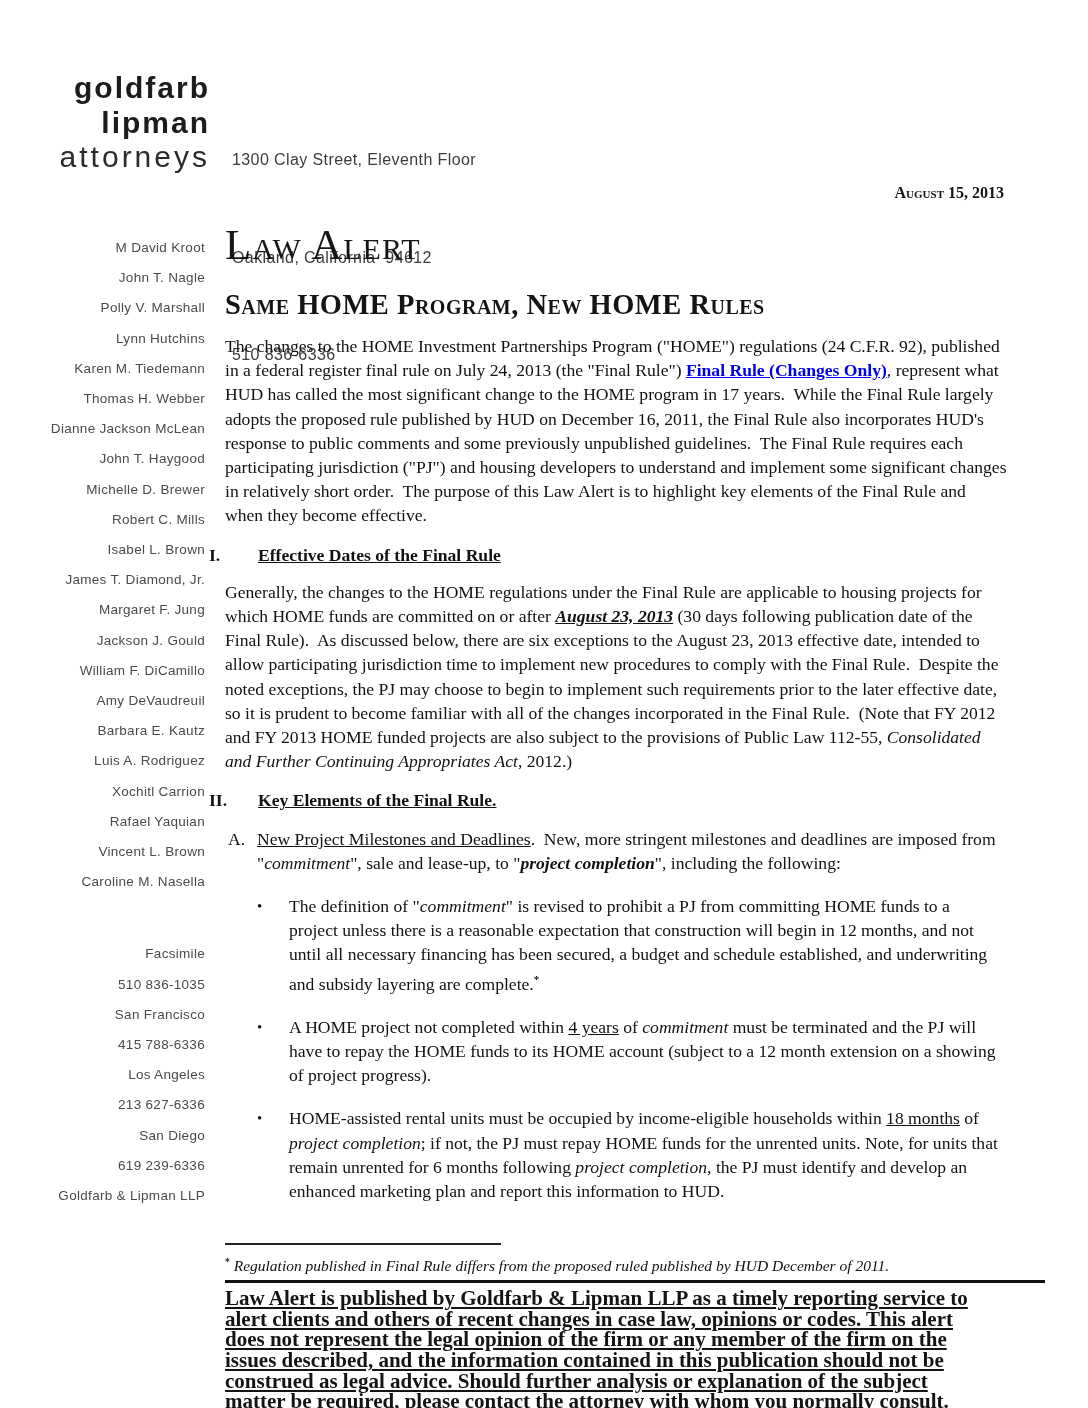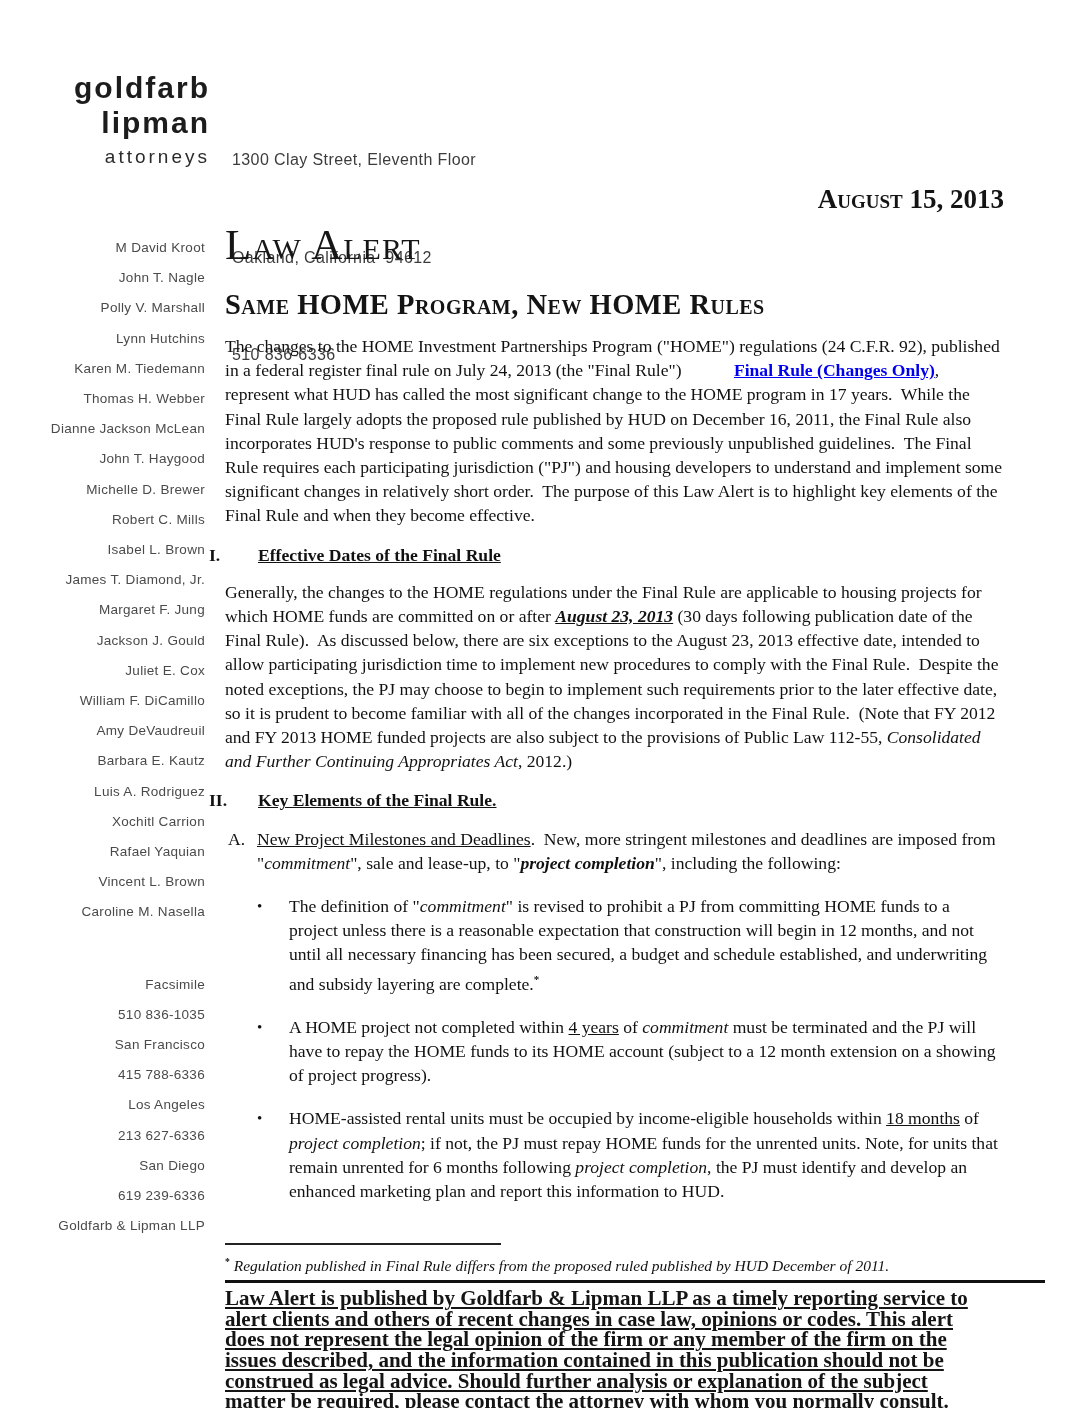--- a/index.html
+++ b/index.html
@@ -24,21 +24,21 @@
     font-family: "Liberation Sans", sans-serif;
     color: #1c1c1c;
   }
   .logo-line1, .logo-line2 {
     font-size: 30px;
     font-weight: 700;
     letter-spacing: 2px;
     line-height: 35px;
   }
   .logo-line3 {
-    font-size: 19px;
+    font-size: 30px;
     font-weight: 400;
     letter-spacing: 3px;
     line-height: 34px;
     color: #2b2b2b;
   }
   .address {
     position: absolute;
     top: 79px;
     left: 232px;
     font-family: "Liberation Sans", sans-serif;
@@ -49,21 +49,21 @@
     white-space: pre-wrap;
   }
 
   
   .date {
     position: absolute;
     top: 184px;
     right: 84px;
     font-variant: small-caps;
     font-weight: 700;
-    font-size: 27px;
+    font-size: 16px;
     color: #141414;
   }
 
   
   .sidebar {
     position: absolute;
     top: 233px;
     left: 0;
     width: 205px;
     text-align: right;
@@ -135,21 +135,20 @@
   .i  { font-style: italic; }
   .u  { text-decoration: underline; }
   .bi { font-weight: 700; font-style: italic; }
   .biu{ font-weight: 700; font-style: italic; text-decoration: underline; }
   .sup{ vertical-align: super; font-size: 0.62em; font-weight: 700; }
   .link {
     color: #0000ee;
     font-weight: 700;
     text-decoration: underline;
     cursor: pointer;
-    margin-left: 48px;
   }
 
   
   .footer-block {
     position: absolute;
     left: 225px;
     top: 1243px;
     width: 820px;
   }
   .footnote-sep {
@@ -204,21 +203,20 @@
     <div class="name">Karen M. Tiedemann</div>
     <div class="name">Thomas H. Webber</div>
     <div class="name">Dianne Jackson McLean</div>
     <div class="name">John T. Haygood</div>
     <div class="name">Michelle D. Brewer</div>
     <div class="name">Robert C. Mills</div>
     <div class="name">Isabel L. Brown</div>
     <div class="name">James T. Diamond, Jr.</div>
     <div class="name">Margaret F. Jung</div>
     <div class="name">Jackson J. Gould</div>
-    <div class="name">Juliet E. Cox</div>
     <div class="name">William F. DiCamillo</div>
     <div class="name">Amy DeVaudreuil</div>
     <div class="name">Barbara E. Kautz</div>
     <div class="name">Luis A. Rodriguez</div>
     <div class="name">Xochitl Carrion</div>
     <div class="name">Rafael Yaquian</div>
     <div class="name">Vincent L. Brown</div>
     <div class="name">Caroline M. Nasella</div>
     <div class="sidebar-contact">
       <div class="contact-line">Facsimile</div>

